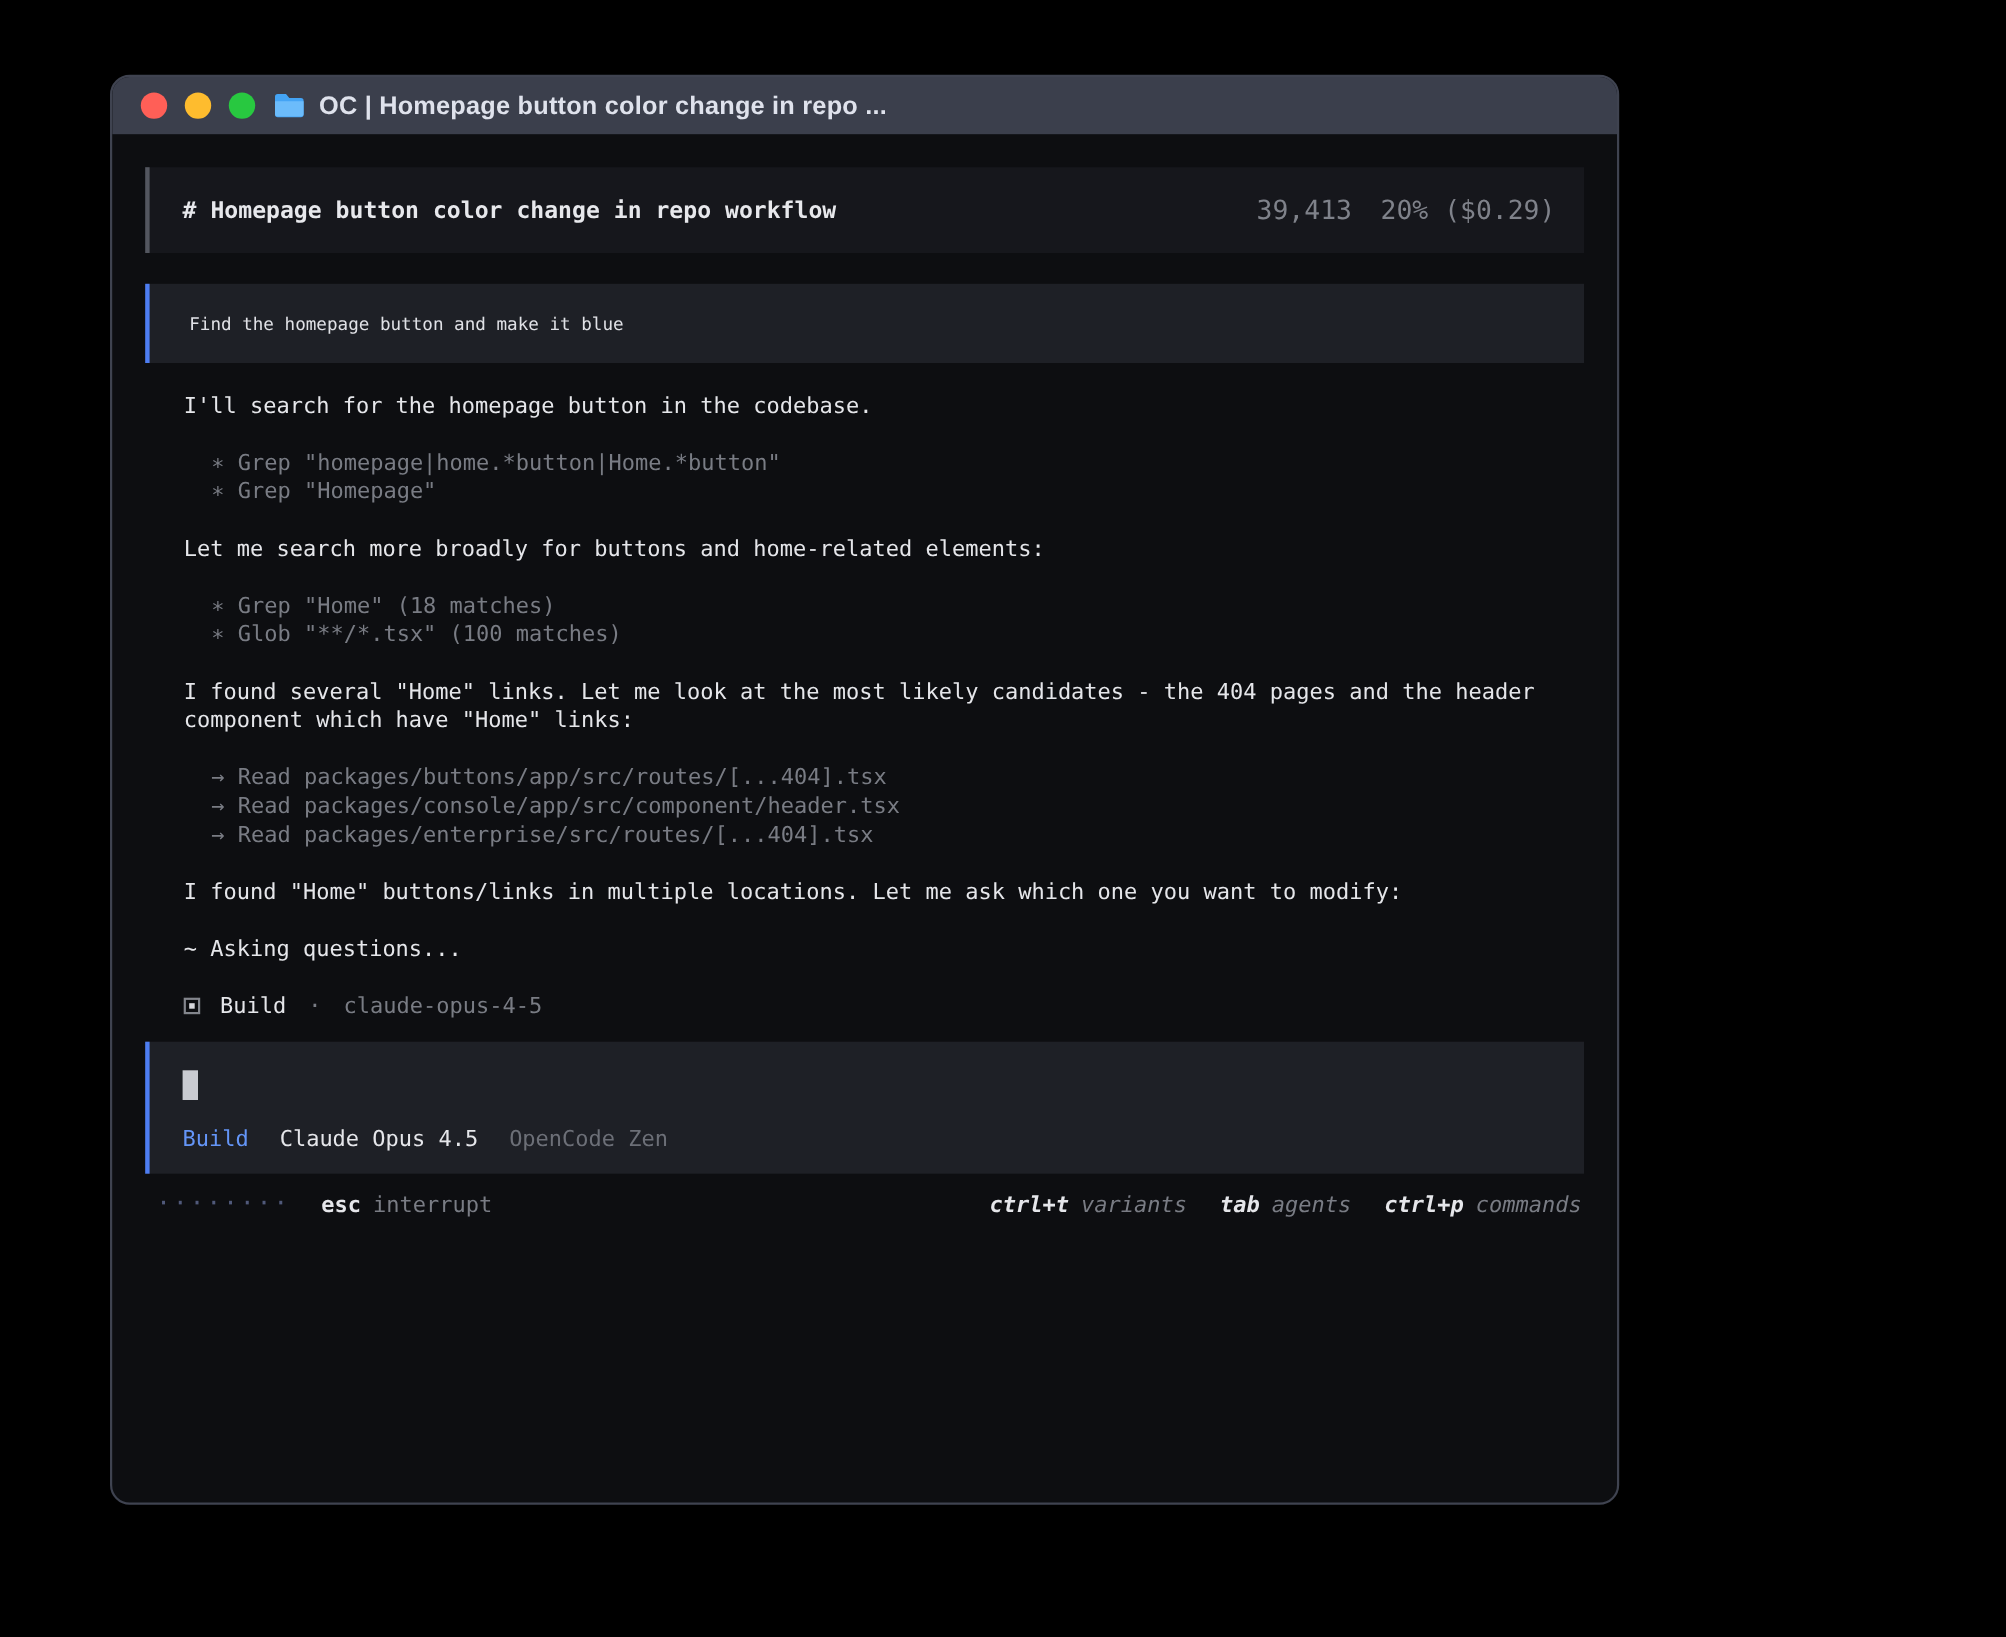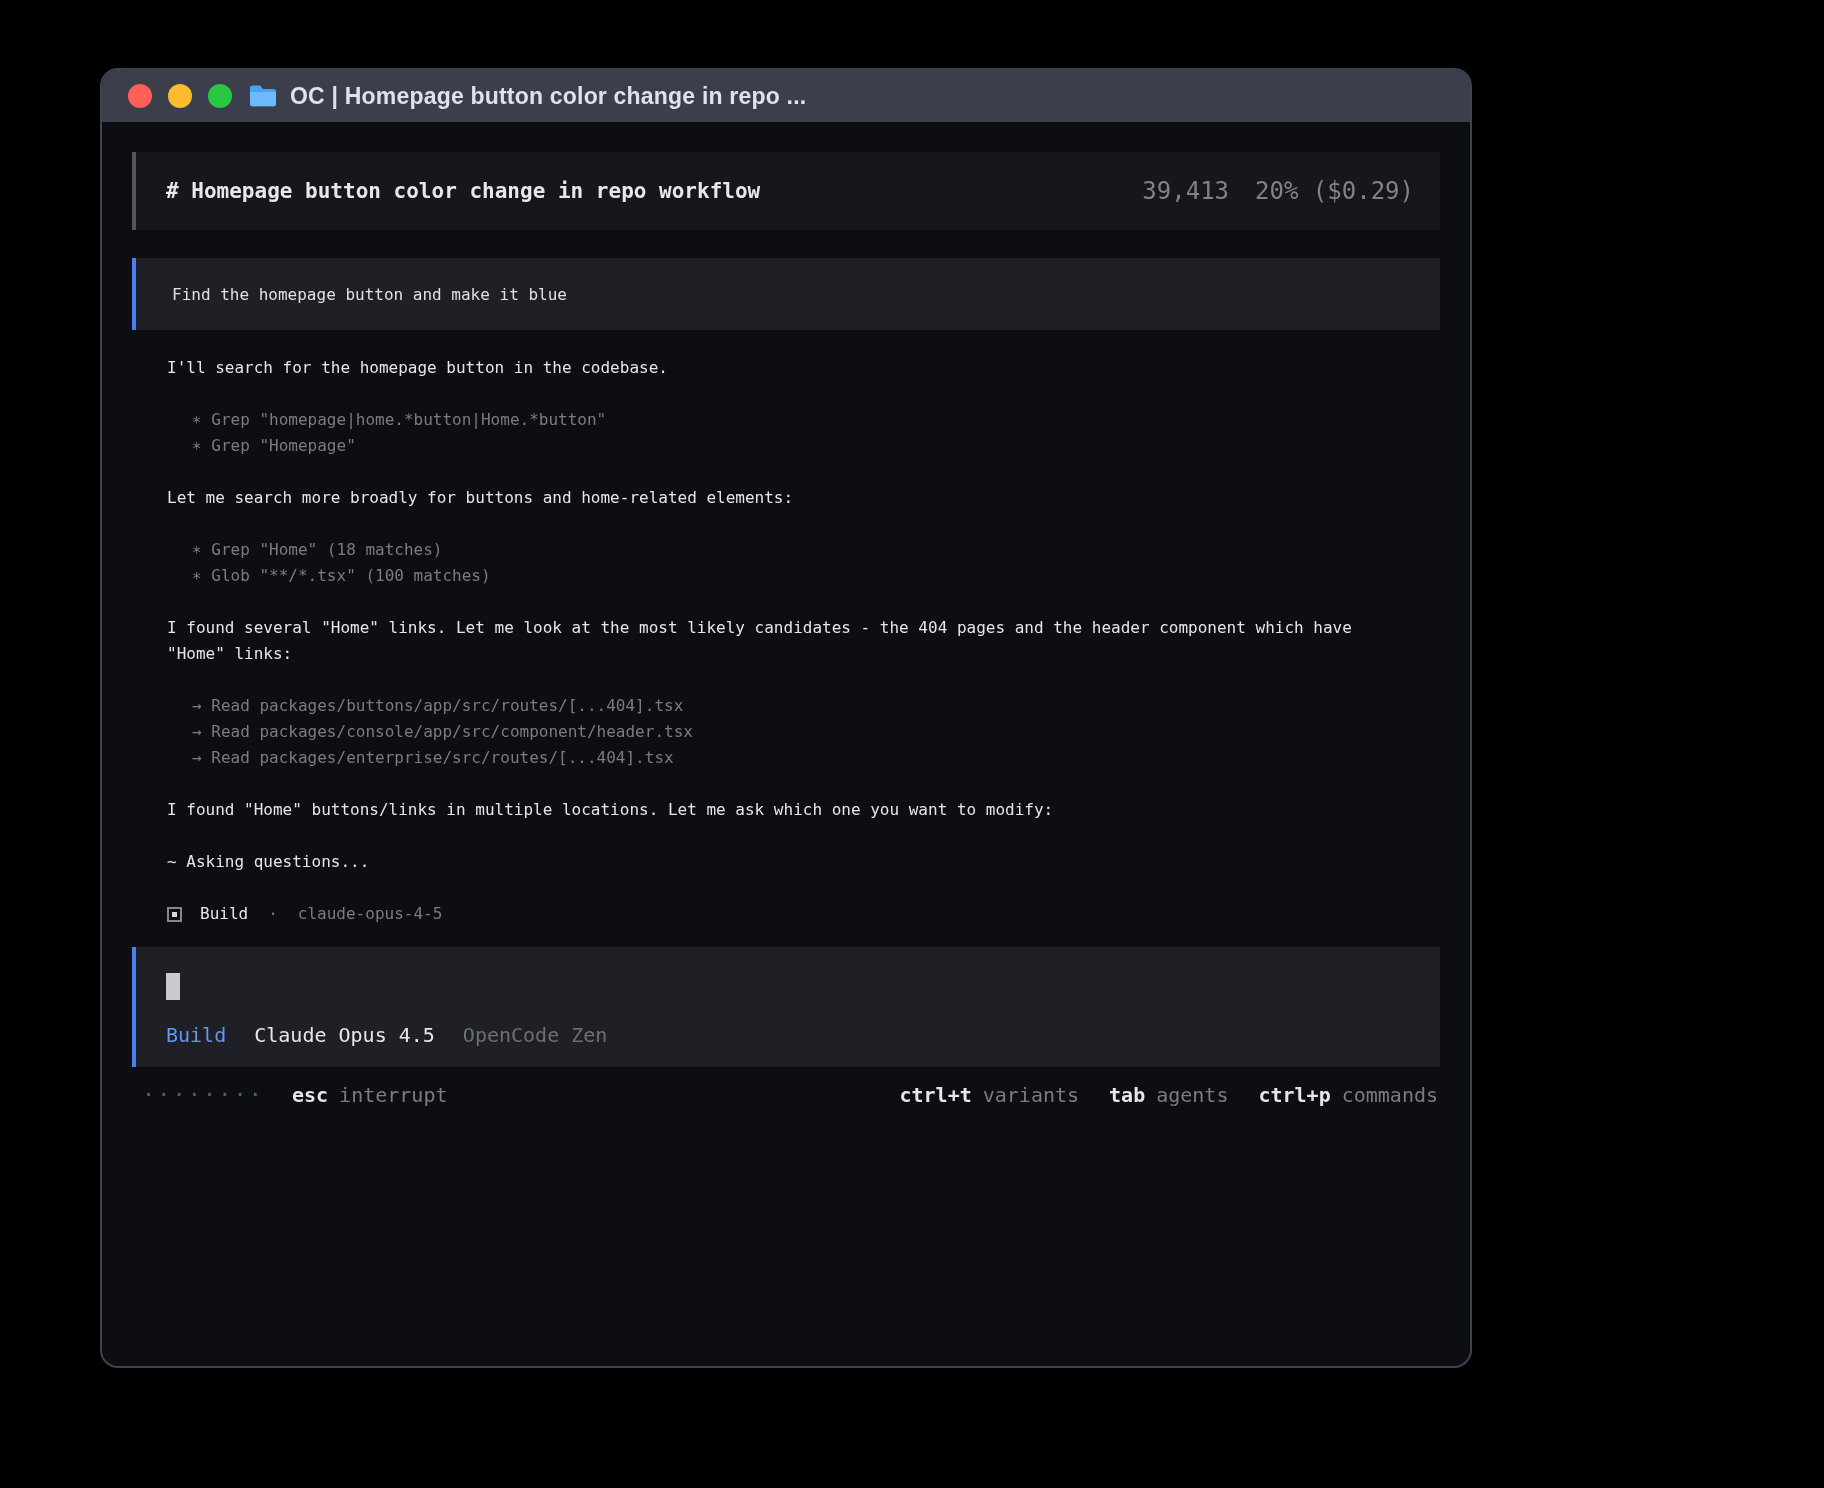--- a/index.html
+++ b/index.html
@@ -32,21 +32,21 @@
     display:flex; align-items:center; justify-content:space-between; padding:0 26px 0 30px;
   }
   .sh-title { font-size:21px; font-weight:bold; color:#e7e8ec; white-space:nowrap; }
   .sh-stats { font-size:24px; color:#7f828a; display:flex; gap:26px; white-space:nowrap; }
 
   .user-msg {
     margin-top:28px; height:72px; background:#1e2026; border-left:4px solid #4d7df2;
     display:flex; align-items:center; padding-left:36px; font-size:16px; color:#e0e1e6;
   }
 
-  .transcript { margin-top:25px; padding:0 35px; font-size:16px; line-height:26px; color:#e5e6ea; }
+  .transcript { margin-top:25px; padding:0 35px; font-size:20px; line-height:26px; color:#e5e6ea; }
   .gap { height:26px; }
   .dim { color:#797c84; }
   .indent { padding-left:25px; }
 
   .agent-row { display:flex; align-items:center; gap:18px; }
   .agent-icon { width:15px; height:15px; border:2px solid #83868d; display:inline-block; position:relative; flex:0 0 auto; }
   .agent-icon::after { content:""; position:absolute; left:3px; top:3px; width:5px; height:5px; background:#d7d8dc; }
   .agent-sep { color:#797c84; margin:0 2px; }
 
   .input-box {
@@ -57,21 +57,21 @@
   .input-meta { display:flex; align-items:baseline; gap:28px; font-size:20px; white-space:nowrap; }
   .mode-label { color:#6495f7; }
   .model-label { color:#e5e6ea; }
   .provider-label { color:#6c6f77; }
 
   .statusbar {
     margin-top:16px; display:flex; align-items:center; justify-content:space-between;
     padding:0 2px 0 10px; font-size:20px;
   }
   .sb-left { display:flex; align-items:center; gap:28px; }
-  .sb-right { display:flex; align-items:flex-start; gap:30px; }
+  .sb-right { display:flex; align-items:flex-start; gap:30px;font-style:italic; }
   .spinner { color:#50597a; letter-spacing:2px; font-size:22px; line-height:20px; }
   .shortcut { display:flex; gap:11px; align-items:baseline; white-space:nowrap; }
   .kbd { color:#e5e6ea; font-weight:bold; }
   .klabel { color:#797c84; }
 </style>
 </head>
 <body>
 
 <div class="window">
 

